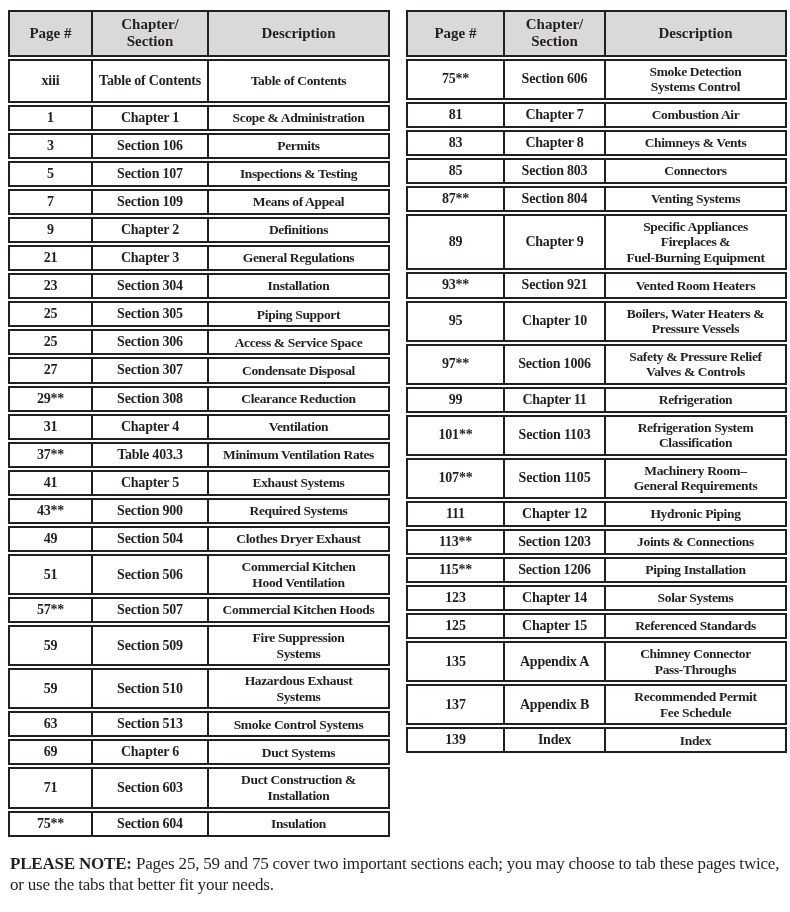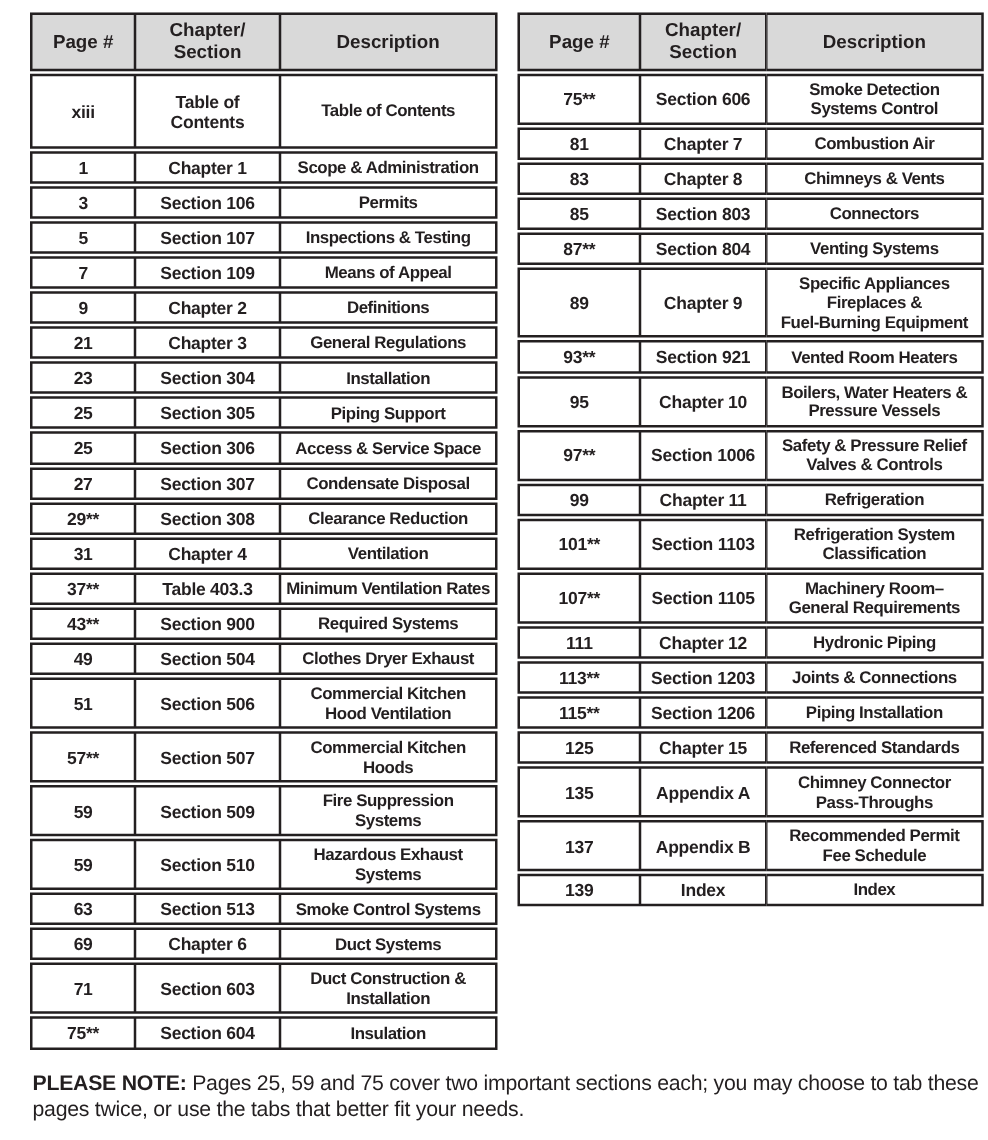--- a/index.html
+++ b/index.html
@@ -9,21 +9,21 @@
   }
   * { box-sizing: border-box; }
   html, body { margin: 0; padding: 0; }
   body {
     width: 790px;
     height: 912px;
     background: #ffffff;
     color: var(--text);
     font-family: "Liberation Sans", sans-serif;
   }
-  .page { padding: 8px 3px 0 24px; }
+  .page { padding: 8px 3px 0 8px; font-family: Liberation Serif, serif; }
   .tables-row { display: flex; gap: 16px; align-items: flex-start; }
 
   table.toc-table {
     border-collapse: separate;
     border-spacing: 0 2px;
     table-layout: fixed;
   }
   .t-left  { width: 382px; }
   .t-right { width: 381px; }
 
@@ -153,20 +153,25 @@
             <td>31</td>
             <td>Chapter 4</td>
             <td>Ventilation</td>
           </tr>
           <tr>
             <td>37**</td>
             <td>Table 403.3</td>
             <td>Minimum Ventilation Rates</td>
           </tr>
           <tr>
+            <td>41</td>
+            <td>Chapter 5</td>
+            <td>Exhaust Systems</td>
+          </tr>
+          <tr>
             <td>43**</td>
             <td>Section 900</td>
             <td>Required Systems</td>
           </tr>
           <tr>
             <td>49</td>
             <td>Section 504</td>
             <td>Clothes Dryer Exhaust</td>
           </tr>
           <tr>
@@ -301,20 +306,25 @@
             <td>113**</td>
             <td>Section 1203</td>
             <td>Joints &amp; Connections</td>
           </tr>
           <tr>
             <td>115**</td>
             <td>Section 1206</td>
             <td>Piping Installation</td>
           </tr>
           <tr>
+            <td>123</td>
+            <td>Chapter 14</td>
+            <td>Solar Systems</td>
+          </tr>
+          <tr>
             <td>125</td>
             <td>Chapter 15</td>
             <td>Referenced Standards</td>
           </tr>
           <tr>
             <td>135</td>
             <td>Appendix A</td>
             <td>Chimney Connector
 Pass-Throughs</td>
           </tr>

